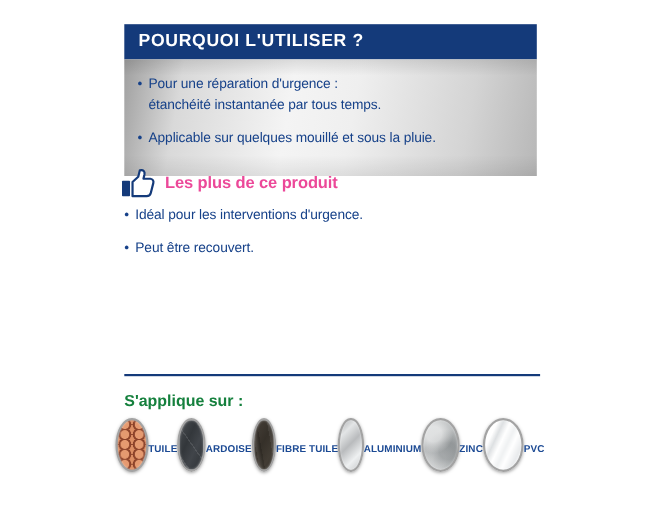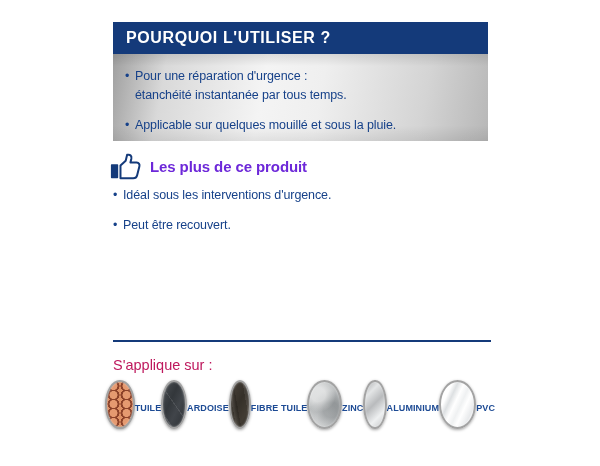--- a/index.html
+++ b/index.html
@@ -12,52 +12,52 @@
   .hdr{
     position:absolute;left:113px;top:22px;width:375px;height:32px;
     background:#143a7a;display:flex;align-items:center;box-sizing:border-box;
     padding-left:13px;
   }
   .hdr span{
     color:#ffffff;font-weight:bold;font-size:16px;letter-spacing:.6px;
   }
   
   .silver{
-    position:absolute;left:113px;top:54px;width:375px;height:87px;box-sizing:border-box;
+    position:absolute;left:113px;top:54px;width:375px;height:106px;box-sizing:border-box;
     background:
       linear-gradient(180deg,rgba(0,0,0,.10) 0%,rgba(0,0,0,0) 14%,rgba(0,0,0,0) 82%,rgba(0,0,0,.08) 100%),
       linear-gradient(100deg,#9f9f9f 0%,#d9d9d9 14%,#f4f4f4 40%,#efefef 55%,#d4d4d4 82%,#b7b7b7 100%);
     padding:13px 14px 0 12px;
   }
   ul.blist{list-style:none;margin:0;padding:0;}
   ul.blist li{
     position:relative;padding-left:10px;margin-bottom:11px;
     color:#164189;font-size:12.5px;line-height:19px;letter-spacing:-0.1px;
     white-space:pre-line;
   }
   ul.blist li::before{content:"\2022";position:absolute;left:0;top:0;}
   
   .plusrow{
     position:absolute;left:110px;top:152px;display:flex;align-items:center;gap:9px;
   }
   .thumb{width:31px;height:29px;display:block;}
-  .plusrow .phead{color:#6d28d9;font-weight:bold;font-size:15px;letter-spacing:-0.1px;}
+  .plusrow .phead{color:#ec4899;font-weight:bold;font-size:15px;letter-spacing:-0.1px;}
   
   .pluslist{position:absolute;left:113px;top:186px;width:430px;}
   .pluslist li{
     position:relative;padding-left:10px;margin-bottom:9px;
     color:#164189;font-size:12.5px;line-height:19px;letter-spacing:-0.1px;
     white-space:pre-line;
   }
   .pluslist li::before{content:"\2022";position:absolute;left:0;top:0;}
   
   .divider{position:absolute;left:113px;top:340px;width:378px;height:2px;background:#143a7a;}
   
   .apply-h{
-    position:absolute;left:113px;top:357px;color:#be185d;font-weight:normal;font-size:14.5px;
+    position:absolute;left:113px;top:357px;color:#15803d;font-weight:bold;font-size:14.5px;
   }
   .materials{
     position:absolute;left:105px;top:380px;width:390px;
     display:flex;justify-content:space-between;
   }
   .mat{display:flex;flex-direction:row;align-items:center;min-width:56px;}
   .swatch{
     width:45px;height:45px;border-radius:50%;border:2px solid #a3a3a3;
     box-shadow:0 1px 3px rgba(0,0,0,.35), inset 0 0 2px rgba(255,255,255,.5);
   }
@@ -117,21 +117,21 @@
 
   <div class="plusrow">
     <svg class="thumb" viewBox="0 0 34 30" aria-hidden="true">
       <rect x="1" y="12.5" width="8" height="15.5" rx="0.8" fill="#143a7a"></rect>
       <path d="M11.5 28 V13.8 L17.2 8.6 L18.8 2.2 C22.4 1.4 24.0 3.4 23.4 6.4 L22.4 10.6 H29.2 C31.8 10.9 32.8 12.8 32.2 15.0 L29.7 24.9 C29.1 27.3 27.6 28 25.5 28 Z" fill="#ffffff" stroke="#143a7a" stroke-width="2.2" stroke-linejoin="round"></path>
     </svg>
     <span class="phead">Les plus de ce produit</span>
   </div>
 
   <ul class="blist pluslist">
-    <li>Idéal sous les interventions d'urgence.</li>
+    <li>Idéal pour les interventions d'urgence.</li>
     <li>Peut être recouvert.</li>
   </ul>
 
   <div class="divider"></div>
 
   <div class="apply-h">S'applique sur :</div>
 
   <div class="materials">
     <div class="mat">
       <div class="swatch tex-tuile"></div>
@@ -139,26 +139,26 @@
     </div>
     <div class="mat">
       <div class="swatch tex-ardoise"></div>
       <div class="mat-label">ARDOISE</div>
     </div>
     <div class="mat">
       <div class="swatch tex-fibre"></div>
       <div class="mat-label">FIBRE TUILE</div>
     </div>
     <div class="mat">
+      <div class="swatch tex-alu"></div>
+      <div class="mat-label">ALUMINIUM</div>
+    </div>
+    <div class="mat">
       <div class="swatch tex-zinc"></div>
       <div class="mat-label">ZINC</div>
-    </div>
-    <div class="mat">
-      <div class="swatch tex-alu"></div>
-      <div class="mat-label">ALUMINIUM</div>
     </div>
     <div class="mat">
       <div class="swatch tex-pvc"></div>
       <div class="mat-label">PVC</div>
     </div>
   </div>
 
 </div>
 
 </body></html>

